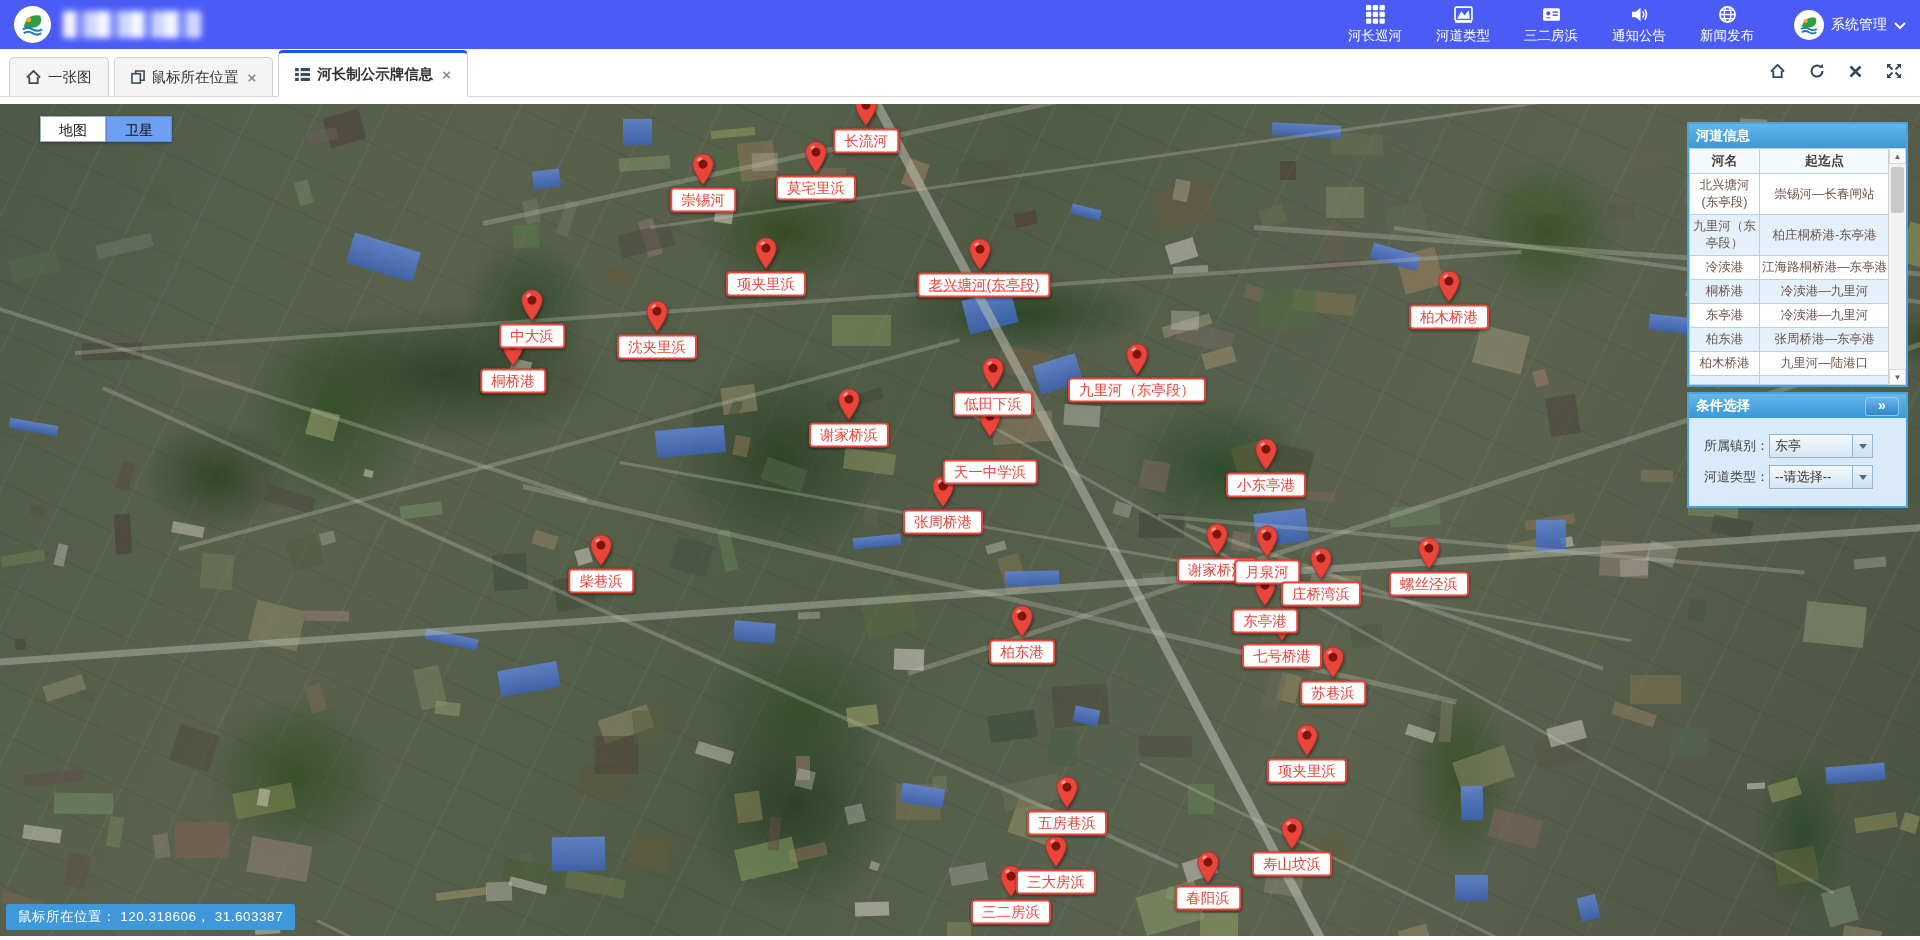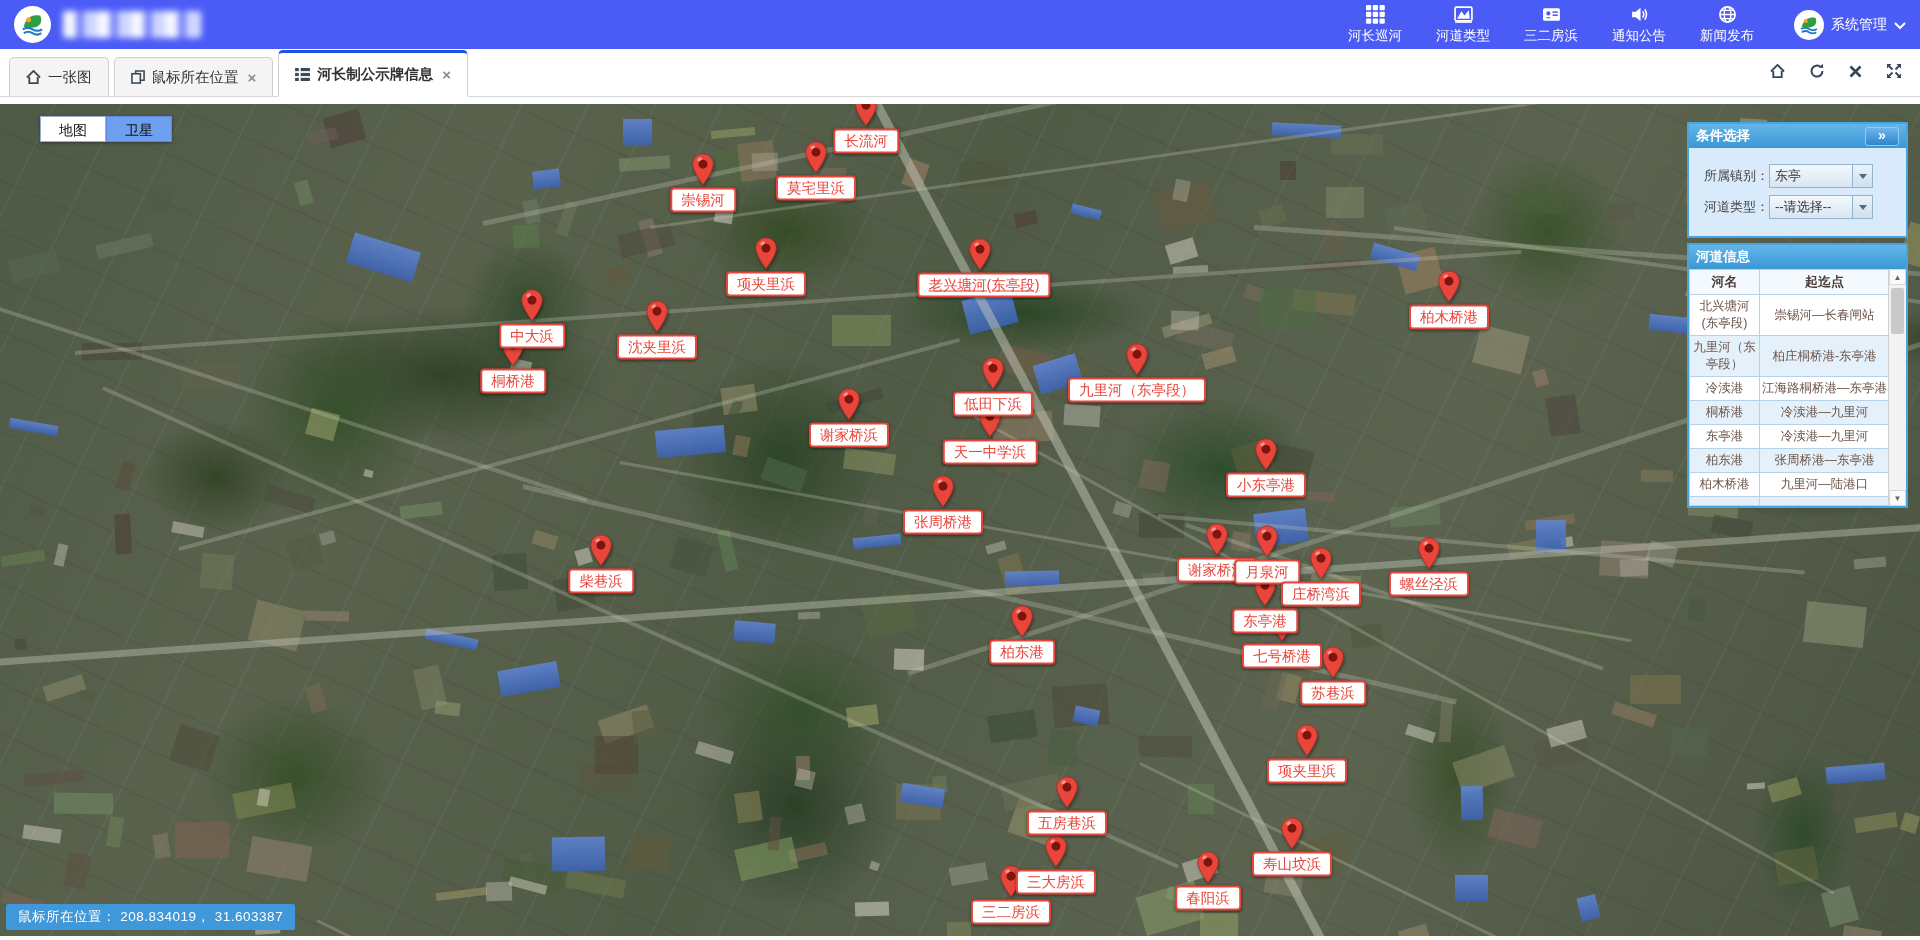--- a/index.html
+++ b/index.html
@@ -584,21 +584,21 @@
   <path d="M12 1 C6 1 1.5 5.6 1.5 11.5 C1.5 19 12 32.5 12 32.5 C12 32.5 22.5 19 22.5 11.5 C22.5 5.6 18 1 12 1 Z" fill="#e8453b" stroke="#b33229" stroke-width="1"></path>
   <circle cx="12" cy="11.5" r="4.6" fill="#7e140e"></circle>
   <ellipse cx="8.5" cy="6.5" rx="2.6" ry="1.7" fill="rgba(255,255,255,.45)" transform="rotate(-30 8.5 6.5)"></ellipse>
 </svg></div>
       <div class="mk-label" style="left: 849px; top: 331px;">谢家桥浜</div>
       <div class="mk-pin" style="left: 990px; top: 301px;"><svg width="24" height="33" viewBox="0 0 24 34">
   <path d="M12 1 C6 1 1.5 5.6 1.5 11.5 C1.5 19 12 32.5 12 32.5 C12 32.5 22.5 19 22.5 11.5 C22.5 5.6 18 1 12 1 Z" fill="#e8453b" stroke="#b33229" stroke-width="1"></path>
   <circle cx="12" cy="11.5" r="4.6" fill="#7e140e"></circle>
   <ellipse cx="8.5" cy="6.5" rx="2.6" ry="1.7" fill="rgba(255,255,255,.45)" transform="rotate(-30 8.5 6.5)"></ellipse>
 </svg></div>
-      <div class="mk-label" style="left: 990px; top: 348px;">天一中学浜</div>
+      <div class="mk-label" style="left: 990px; top: 368px;">天一中学浜</div>
       <div class="mk-pin" style="left: 1266px; top: 334px;"><svg width="24" height="33" viewBox="0 0 24 34">
   <path d="M12 1 C6 1 1.5 5.6 1.5 11.5 C1.5 19 12 32.5 12 32.5 C12 32.5 22.5 19 22.5 11.5 C22.5 5.6 18 1 12 1 Z" fill="#e8453b" stroke="#b33229" stroke-width="1"></path>
   <circle cx="12" cy="11.5" r="4.6" fill="#7e140e"></circle>
   <ellipse cx="8.5" cy="6.5" rx="2.6" ry="1.7" fill="rgba(255,255,255,.45)" transform="rotate(-30 8.5 6.5)"></ellipse>
 </svg></div>
       <div class="mk-label" style="left: 1266px; top: 381px;">小东亭港</div>
       <div class="mk-pin" style="left: 943px; top: 371px;"><svg width="24" height="33" viewBox="0 0 24 34">
   <path d="M12 1 C6 1 1.5 5.6 1.5 11.5 C1.5 19 12 32.5 12 32.5 C12 32.5 22.5 19 22.5 11.5 C22.5 5.6 18 1 12 1 Z" fill="#e8453b" stroke="#b33229" stroke-width="1"></path>
   <circle cx="12" cy="11.5" r="4.6" fill="#7e140e"></circle>
   <ellipse cx="8.5" cy="6.5" rx="2.6" ry="1.7" fill="rgba(255,255,255,.45)" transform="rotate(-30 8.5 6.5)"></ellipse>
@@ -689,50 +689,23 @@
 </svg></div>
       <div class="mk-label" style="left: 1208px; top: 794px;">春阳浜</div>
       <div class="mk-pin" style="left: 1011px; top: 761px;"><svg width="24" height="33" viewBox="0 0 24 34">
   <path d="M12 1 C6 1 1.5 5.6 1.5 11.5 C1.5 19 12 32.5 12 32.5 C12 32.5 22.5 19 22.5 11.5 C22.5 5.6 18 1 12 1 Z" fill="#e8453b" stroke="#b33229" stroke-width="1"></path>
   <circle cx="12" cy="11.5" r="4.6" fill="#7e140e"></circle>
   <ellipse cx="8.5" cy="6.5" rx="2.6" ry="1.7" fill="rgba(255,255,255,.45)" transform="rotate(-30 8.5 6.5)"></ellipse>
 </svg></div>
       <div class="mk-label" style="left: 1011px; top: 808px;">三二房浜</div>
     </div>
 
-  <div class="status">鼠标所在位置： 208.834019， 31.603387</div>
+  <div class="status">鼠标所在位置： 120.318606， 31.603387</div>
 
   <aside class="panel">
-    <section class="pbox">
-      <div class="pbar">
-        <span>条件选择</span>
-        <span class="collapse-btn">»</span>
-      </div>
-      <div class="cond-body">
-        <div class="frow">
-          <span class="flabel">所属镇别：</span>
-          <div class="select">
-            <span class="val">东亭</span>
-            <span class="arrowbox">
-                <span class="caret"></span>
-              </span>
-          </div>
-        </div>
-        <div class="frow">
-          <span class="flabel">河道类型：</span>
-          <div class="select">
-            <span class="val">--请选择--</span>
-            <span class="arrowbox">
-                <span class="caret"></span>
-              </span>
-          </div>
-        </div>
-      </div>
-    </section>
-
     <section class="pbox">
       <div class="pbar">
         <span>河道信息</span>
       </div>
       <div class="tblwrap">
         <table>
           <colgroup>
               <col style="width:70px">
               <col style="width:130px">
             </colgroup>
@@ -777,14 +750,41 @@
               </tr>
             </tbody>
         </table>
         <div class="vscroll">
           <div class="sarrow">▲</div>
           <div class="sthumb"></div>
           <div class="sarrow down">▼</div>
         </div>
       </div>
     </section>
+
+    <section class="pbox">
+      <div class="pbar">
+        <span>条件选择</span>
+        <span class="collapse-btn">»</span>
+      </div>
+      <div class="cond-body">
+        <div class="frow">
+          <span class="flabel">所属镇别：</span>
+          <div class="select">
+            <span class="val">东亭</span>
+            <span class="arrowbox">
+                <span class="caret"></span>
+              </span>
+          </div>
+        </div>
+        <div class="frow">
+          <span class="flabel">河道类型：</span>
+          <div class="select">
+            <span class="val">--请选择--</span>
+            <span class="arrowbox">
+                <span class="caret"></span>
+              </span>
+          </div>
+        </div>
+      </div>
+    </section>
   </aside>
 </div>
 
 </body></html>

